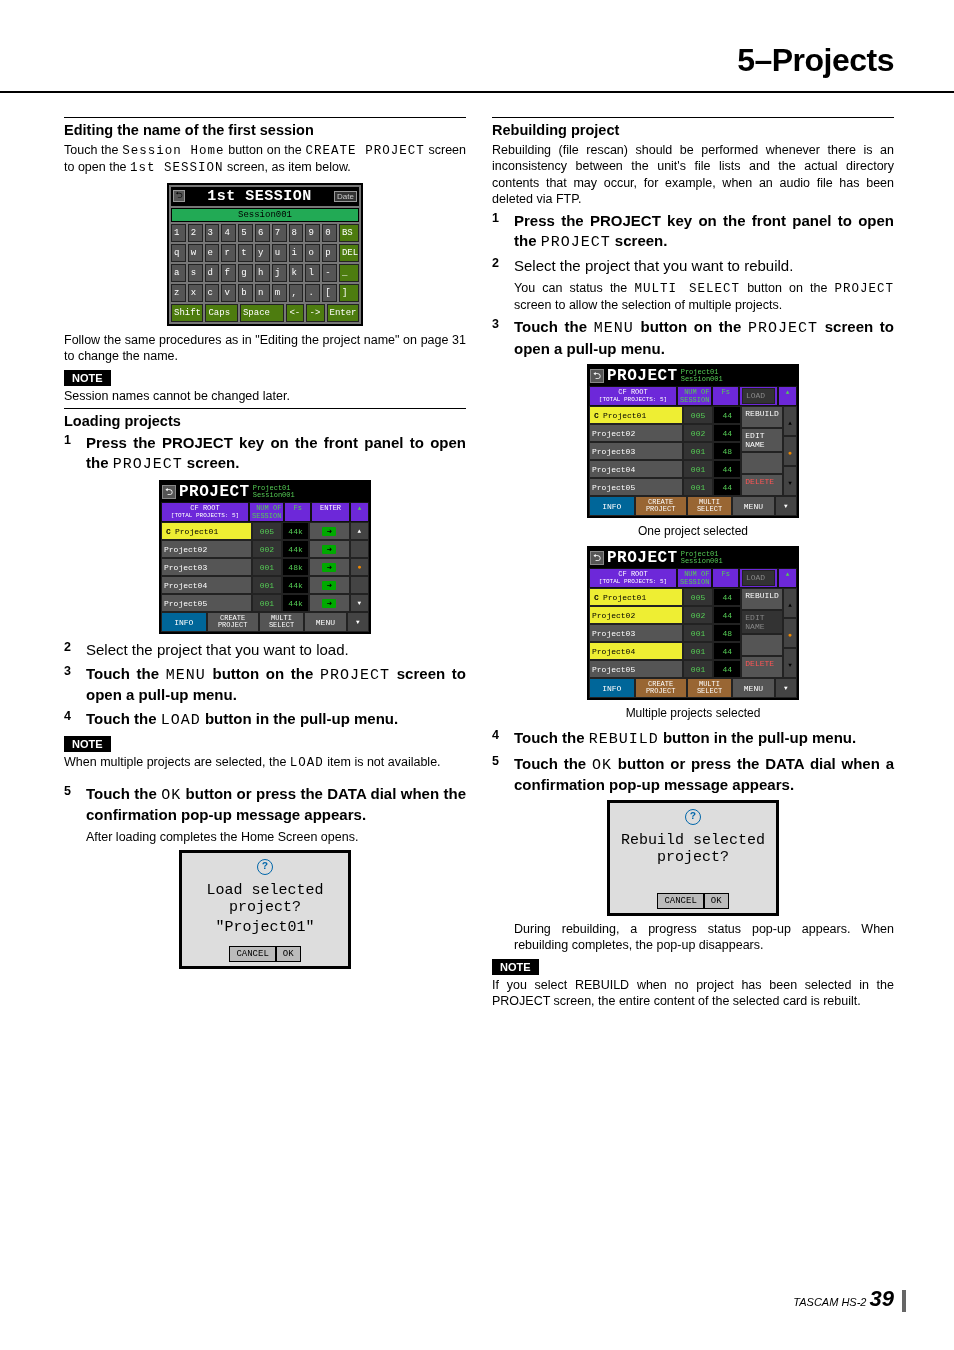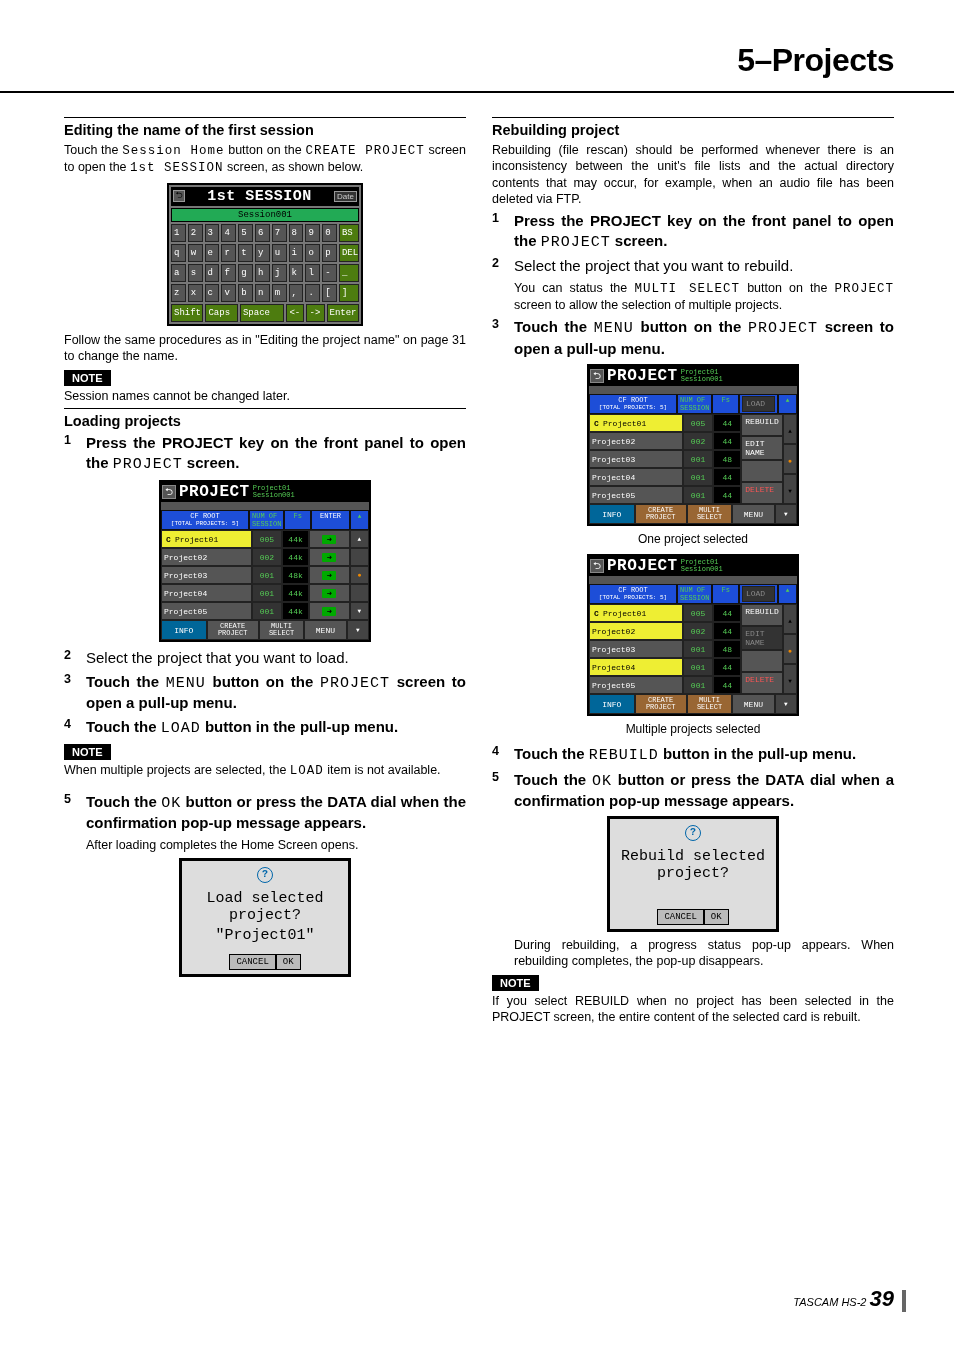--- a/index.html
+++ b/index.html
@@ -166,24 +166,24 @@
     display:inline-block;
     width: 212px;
     background:#555;
     border: 2px solid #000;
     font-family:"Courier New",monospace;
   }
   .proj-top { display:flex; align-items:center; background:#000; padding:1px; gap:1px;}
   .proj-back { width:14px; height:14px; background:#555; color:#fff; font-size:10px; display:flex; align-items:center; justify-content:center; border:1px solid #888;}
   .proj-title-main { font-size:16px; font-weight:bold; color:#fff; letter-spacing:0.5px; padding:0 2px;}
   .proj-title-sub { font-size:7px; color:#5c5; text-align:left; line-height:1; flex:1;}
-  .proj-header { display:flex; background:#1d4ed8; font-size:7px; color:#5c5;margin-top:8px;}
+  .proj-header { display:flex; background:#6d28d9; font-size:7px; color:#5c5;}
   .proj-header .cell { border:1px solid #111; padding:1px 2px;}
   .proj-header .c1 { flex:3.2; display:flex; flex-direction:column; }
-  .proj-header .c2 { flex:0.9; text-align:left;}
+  .proj-header .c2 { flex:0.9; text-align:right;}
   .proj-header .c3 { flex:0.8; text-align:center;}
   .proj-header .c4 { flex:1.3; text-align:center;}
   .proj-header .c5 { flex:0.5;}
   .proj-rows { background:#777;}
   .proj-row { display:flex; font-size:8px;}
   .proj-row .cell { border:1px solid #222; padding:2px 2px; display:flex; align-items:center;}
   .proj-row .c1 { flex:3.2; background:#555; color:#fff; gap:2px; position:relative; height:18px;}
   .proj-row .c1.sel { background:#ee3; color:#000;}
   .proj-row .c1 .mark { width:9px; height:9px; background:#ee3; color:#000; font-size:8px; font-weight:bold; display:flex; align-items:center; justify-content:center;}
   .proj-row .c2 { flex:0.9; background:#333; color:#5c5; justify-content:center;}
@@ -236,21 +236,21 @@
   <div class="chapter-title">5–Projects</div>
 </div>
 <hr class="header-rule">
 
 <div class="content">
 
   <div class="col">
     <hr class="section-rule">
     <div class="section-title">Editing the name of the first session</div>
     <div class="body-text">
-      <span>Touch the </span><span class="monobtn">Session Home</span><span> button on the </span><span class="monobtn">CREATE PROJECT</span><span> screen to open the </span><span class="monobtn">1st SESSION</span><span> screen, as shown below.</span>
+      <span>Touch the </span><span class="monobtn">Session Home</span><span> button on the </span><span class="monobtn">CREATE PROJECT</span><span> screen to open the </span><span class="monobtn">1st SESSION</span><span> screen, as item below.</span>
     </div>
 
     <div class="fig-center">
       <div class="kbd-shot">
         <div class="kbd-title">
           <div class="kbd-title-icon">⮌</div>
           <div class="kbd-title-text">1st SESSION</div>
           <div class="kbd-date">Date</div>
         </div>
         <div class="kbd-input">Session001</div>

